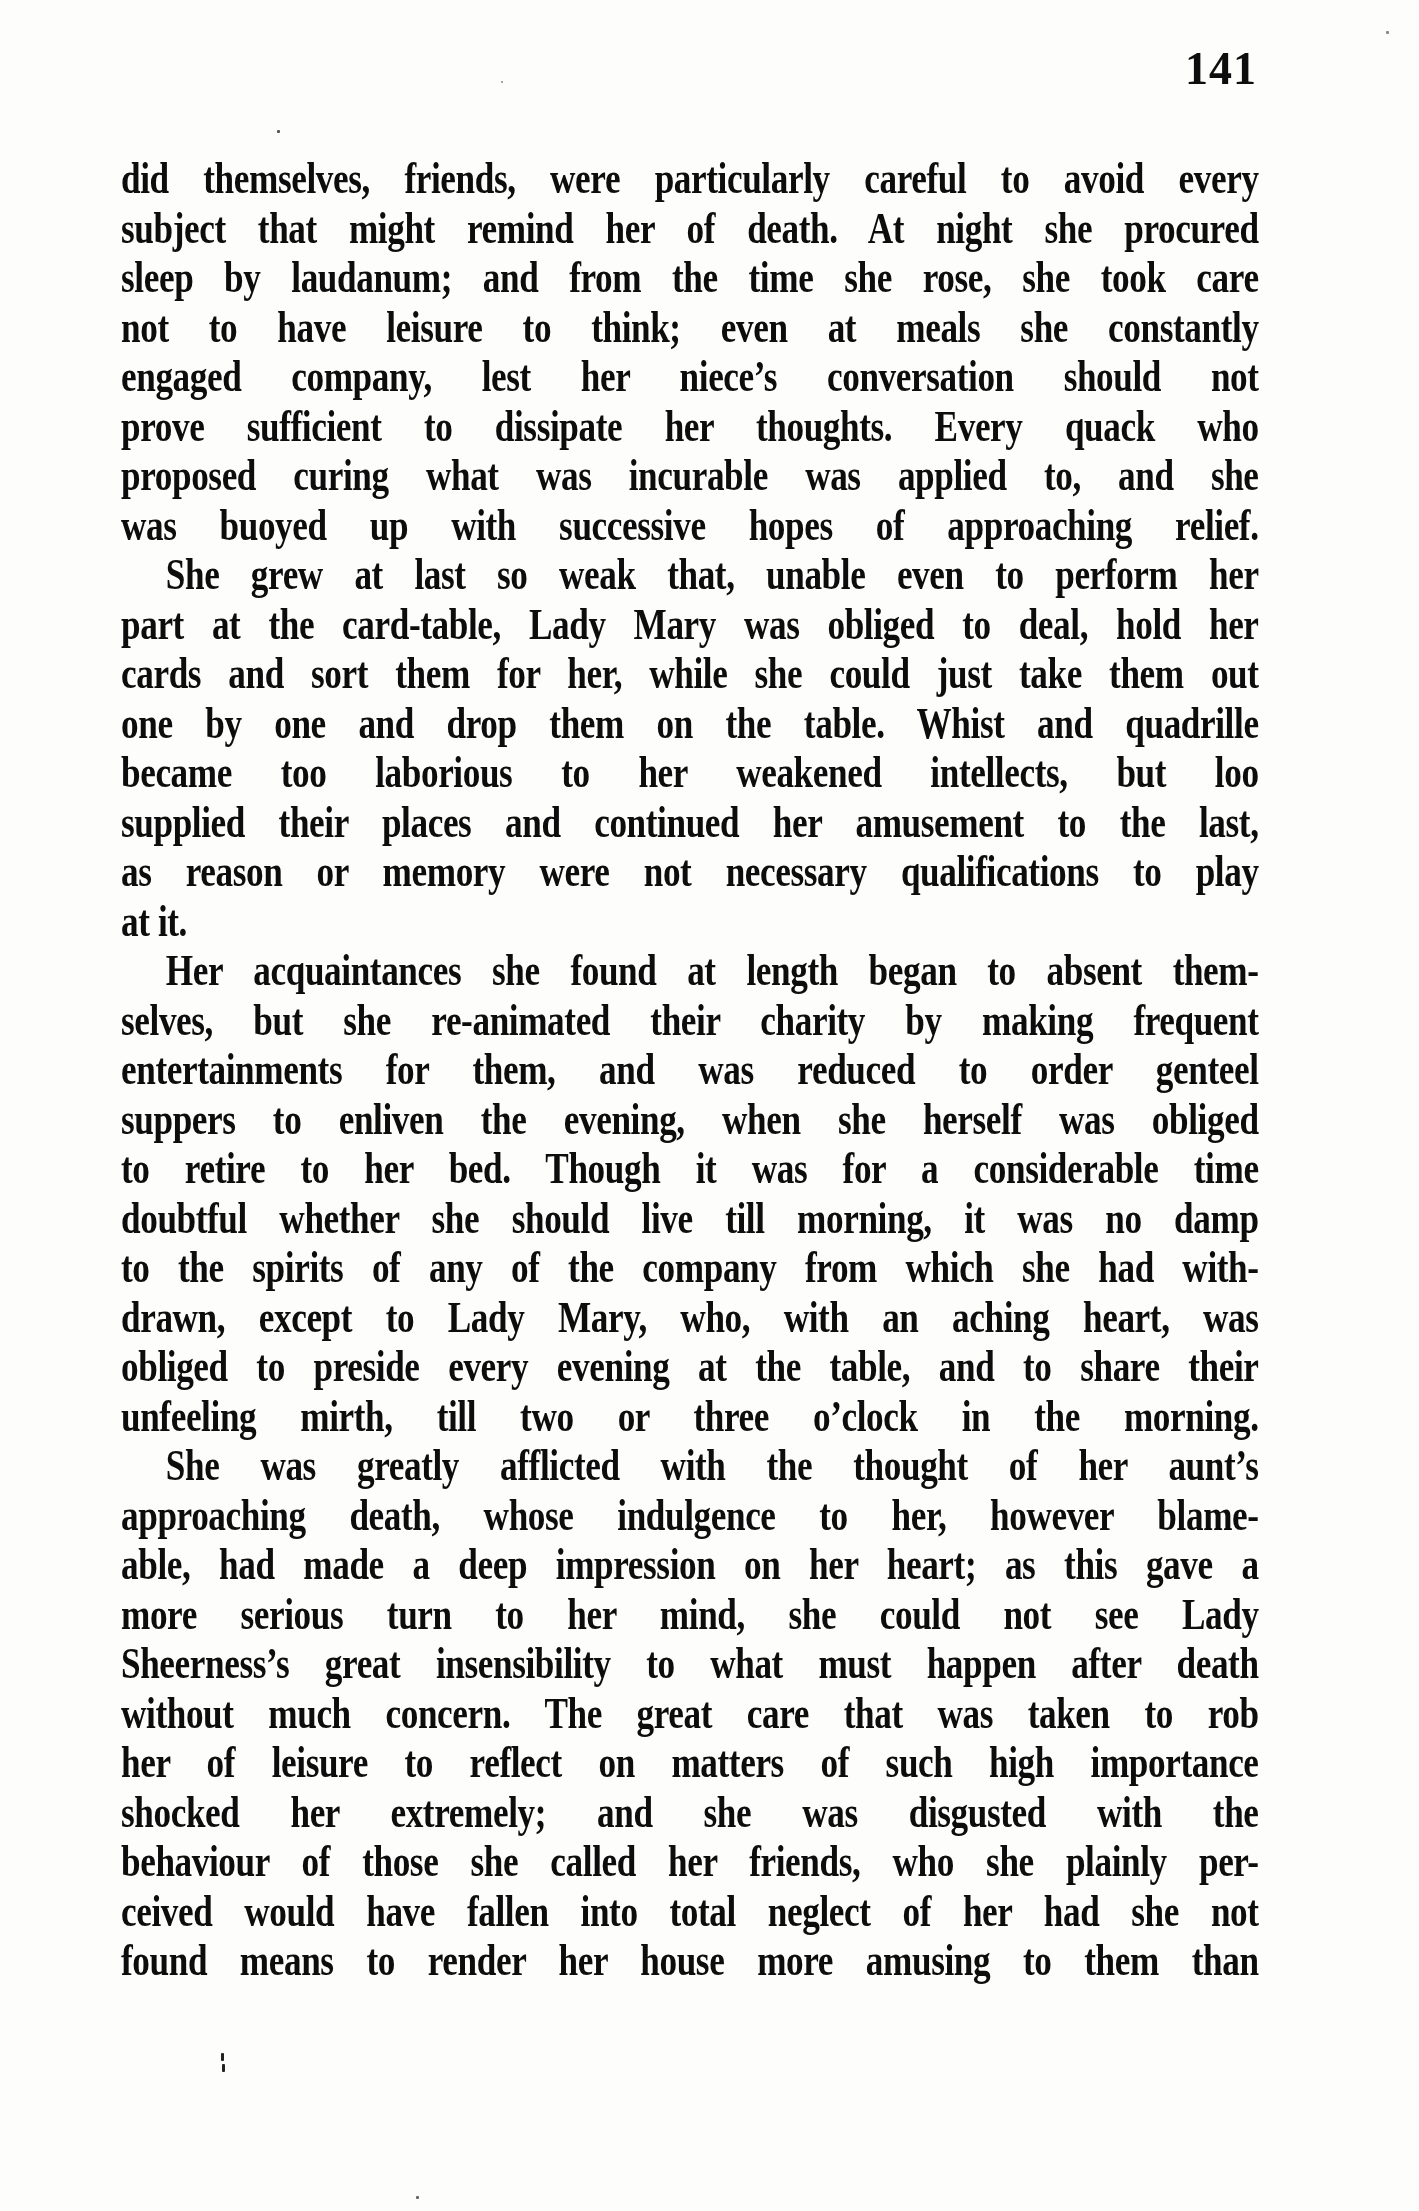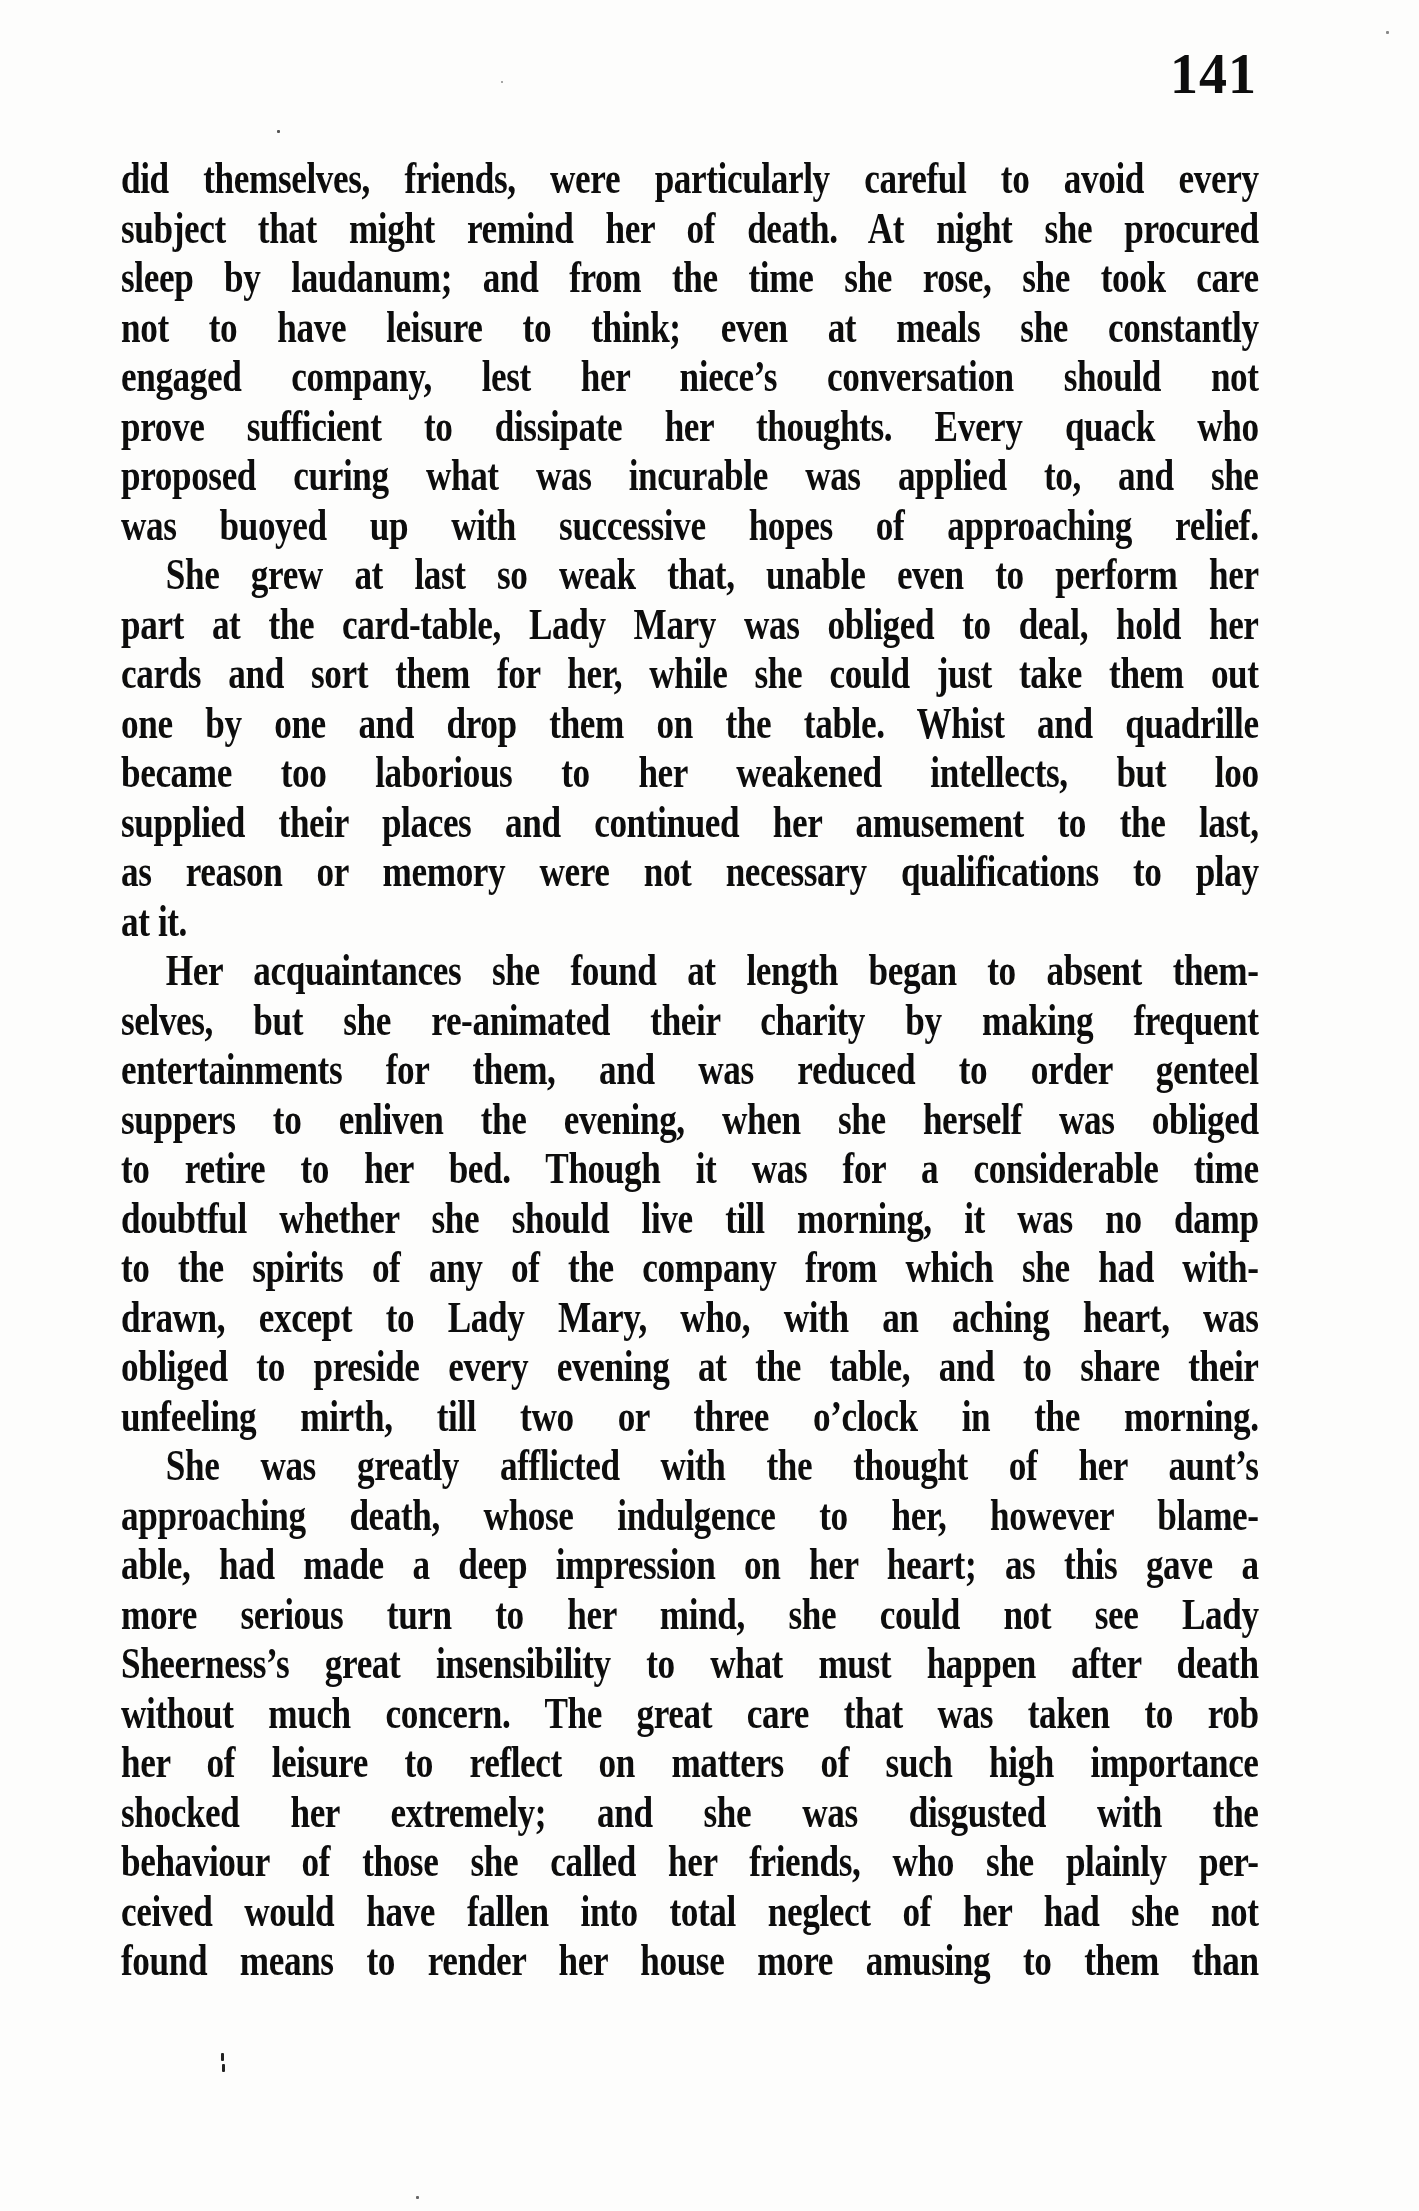--- a/index.html
+++ b/index.html
@@ -14,21 +14,21 @@
     background: #fdfdfc;
     overflow: hidden;
     color: #0d0d0d;
   }
   .page-number {
     position: absolute;
     top: 42px;
     left: 1040px;
     width: 217px;
     text-align: right;
-    font-size: 56px;
+    font-size: 46px;
     font-weight: bold;
     letter-spacing: 1px;
     color: #0d0d0d;
   }
   .text-block {
     position: absolute;
     left: 121px;
     top: 154px;
     width: 1422px;               
     transform: scaleX(0.80);     

